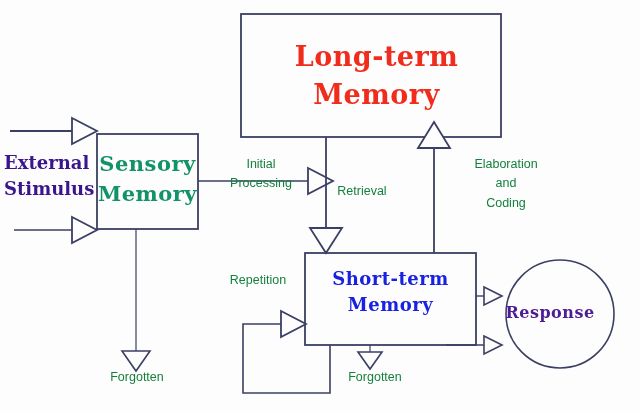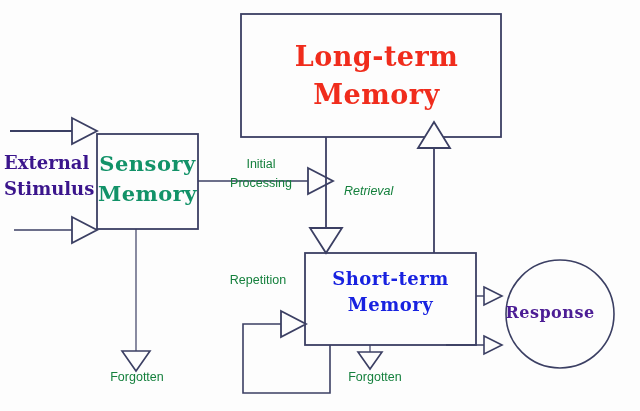--- a/index.html
+++ b/index.html
@@ -73,21 +73,21 @@
   #external-stimulus-label {
     left: 4px;
     top: 150px;
     width: 88px;
     font-size: 18px;
     color: #3b158c;
     text-align: left;
     letter-spacing: 0px;
   }
   #label-initial-processing { left: 206px; top: 155px; width: 110px; }
-  #label-retrieval { left: 344px; top: 182px; width: 78px; text-align: left; font-style: italic; }
+  #label-retrieval { left: 323px; top: 182px; width: 78px; text-align: center; }
   #label-elaboration { left: 457px; top: 155px; width: 98px; }
   #label-repetition { left: 212px; top: 271px; width: 92px; }
   #label-forgotten-sensory { left: 93px; top: 368px; width: 88px; }
   #label-forgotten-stm { left: 331px; top: 368px; width: 88px; }
 </style>
 </head>
 <body>
 
 <div id="stage">
 
@@ -164,20 +164,23 @@
   <div class="box-label" id="response-label">Response</div>
 
   <div class="box-label" id="external-stimulus-label">External
 Stimulus</div>
 
   <div class="edge-label" id="label-initial-processing">Initial
 Processing</div>
 
   <div class="edge-label" id="label-retrieval">Retrieval</div>
 
+  <div class="edge-label" id="label-elaboration">Elaboration
+and
+Coding</div>
 
   <div class="edge-label" id="label-repetition">Repetition</div>
 
   <div class="edge-label" id="label-forgotten-sensory">Forgotten</div>
 
   <div class="edge-label" id="label-forgotten-stm">Forgotten</div>
 
 </div>
 
 </body></html>

